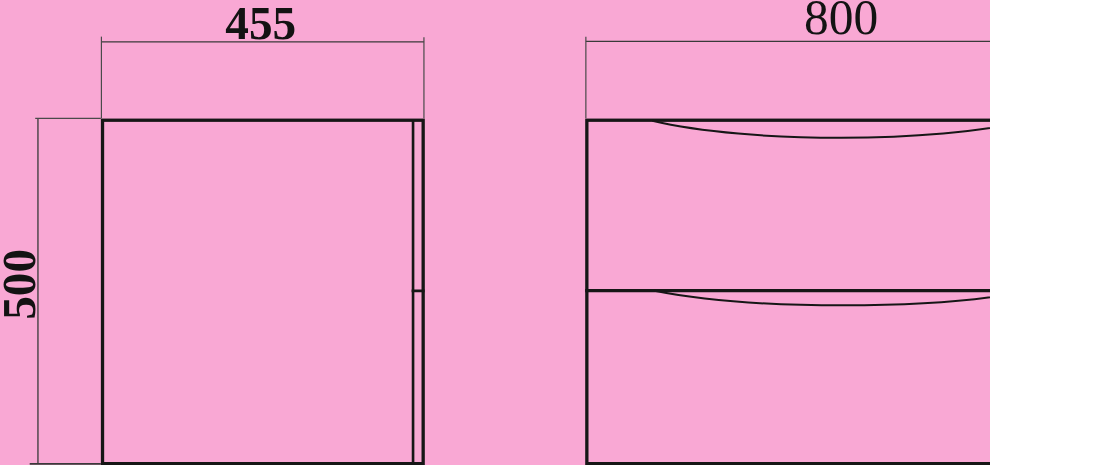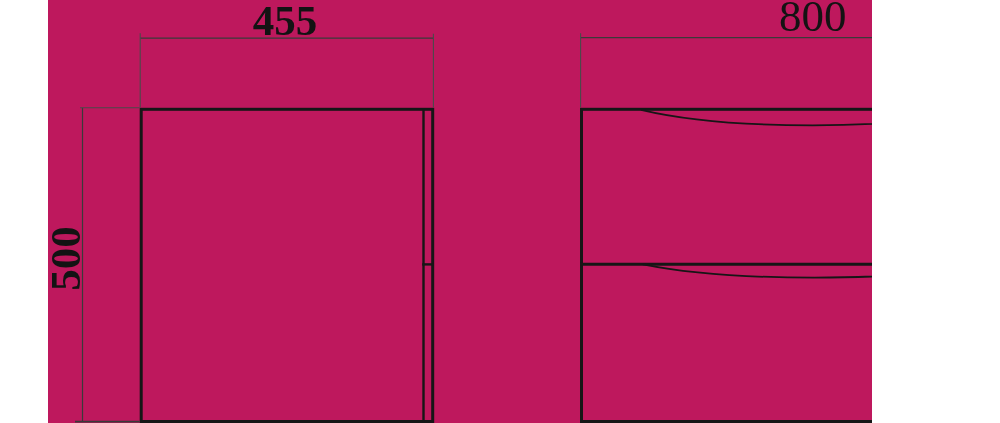--- a/index.html
+++ b/index.html
@@ -1,16 +1,16 @@
 <!DOCTYPE html>
 <html><head>
 <meta charset="utf-8">
 <style>
   html,body{margin:0;padding:0;background:#ffffff;}
-  .page{position:relative;width:824px;height:423px;overflow:hidden;background:#be185d;margin-left:48px;}
+  .page{position:relative;width:900px;height:423px;overflow:hidden;background:#f9a8d4;}
   svg{position:absolute;left:0;top:0;}
   text{font-family:"Liberation Serif", serif;fill:#131313;}
 </style>
 </head>
 <body>
 <div class="page">
 <svg width="1000" height="423" viewBox="0 0 1000 423">
 
   <rect x="93.2" y="109.3" width="291.5" height="312.2" fill="none" stroke="#161616" stroke-width="3"></rect>
   <line x1="375.5" y1="109.3" x2="375.5" y2="421.5" stroke="#161616" stroke-width="2.4"></line>

